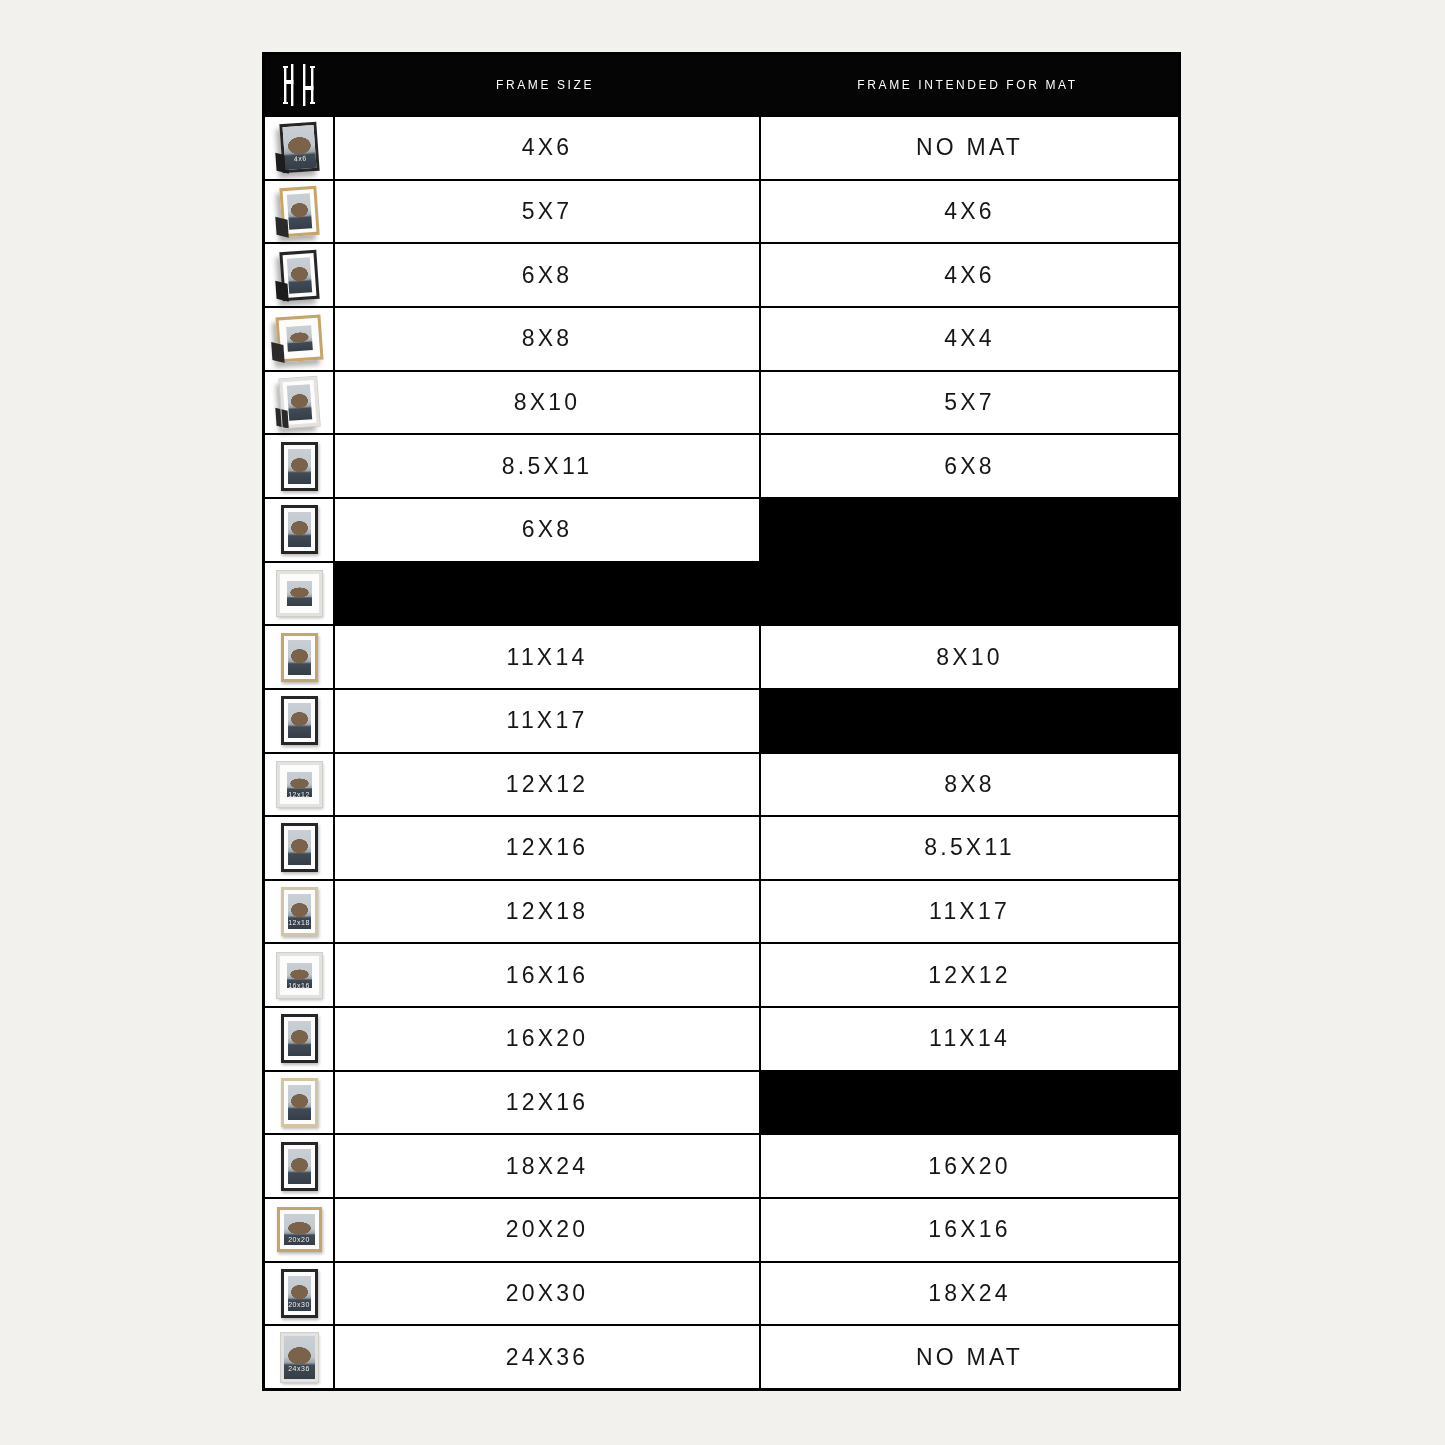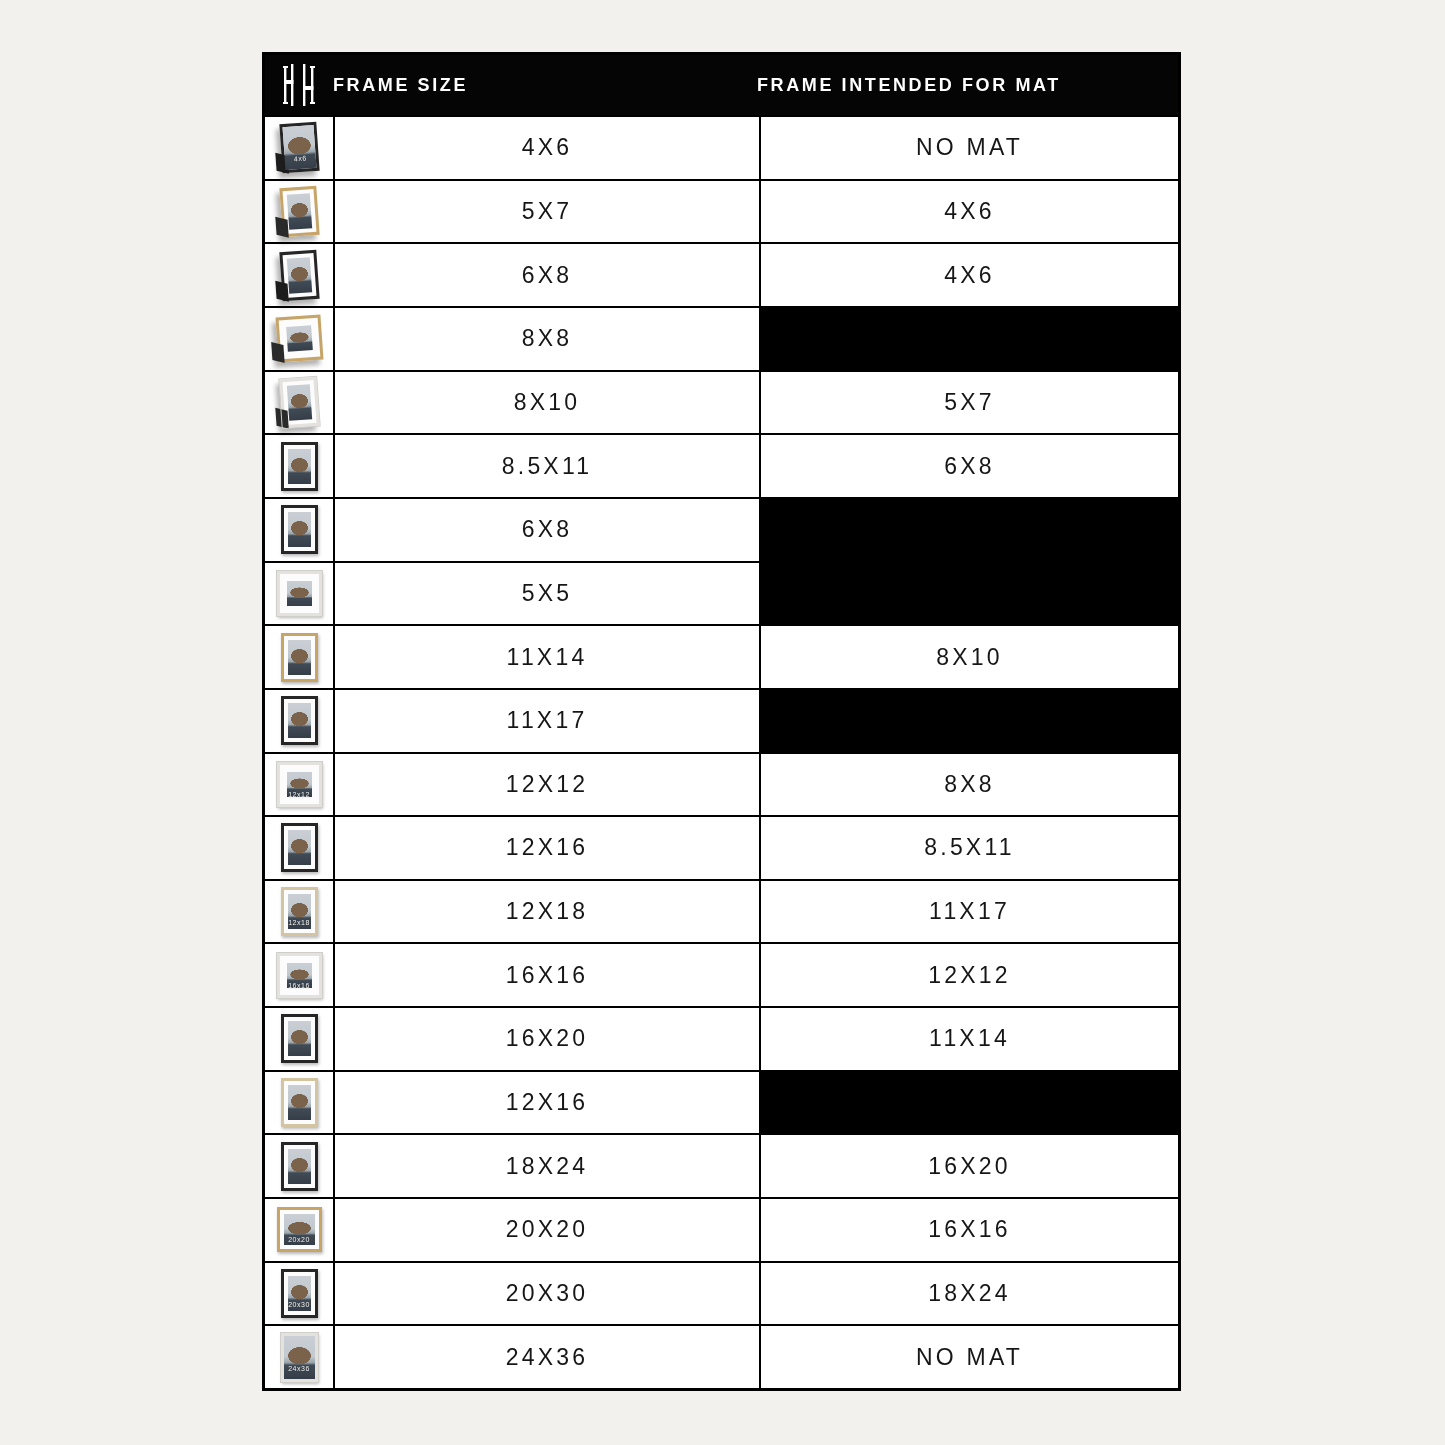--- a/index.html
+++ b/index.html
@@ -21,24 +21,24 @@
   }
   .t-header {
     background: #050505;
     display: grid;
     grid-template-columns: 68px 424px 1fr;
     align-items: center;
   }
   .logo-cell { display: flex; align-items: center; justify-content: center; }
   .hcol {
     color: #fff;
-    font-size: 18px;
+    font-size: 12px;
     letter-spacing: 2.6px;
-    text-align: left;
-    font-weight: 700;
+    text-align: center;
+    font-weight: 400;
   }
   .t-row {
     display: grid;
     grid-template-columns: 68px 424px 1fr;
     column-gap: 2px;
     background: #000;
   }
   .cell {
     background: #fff;
     display: flex;
@@ -161,20 +161,21 @@
   </div>
 
   <div class="t-row">
     <div class="cell thumb-cell">
       <div class="thumb f-gold square mat-wide tilt">
         <div class="timg"></div>
         <span class="tlabel"></span>
       </div>
     </div>
     <div class="cell size-cell">8X8</div>
+    <div class="cell mat-cell">4X4</div>
   </div>
 
   <div class="t-row">
     <div class="cell thumb-cell">
       <div class="thumb f-white portrait mat-thin tilt">
         <div class="timg"></div>
         <span class="tlabel"></span>
       </div>
     </div>
     <div class="cell size-cell">8X10</div>
@@ -202,21 +203,20 @@
     <div class="cell mat-cell">6X8</div>
   </div>
 
   <div class="t-row">
     <div class="cell thumb-cell">
       <div class="thumb f-white square mat-wide">
         <div class="timg"></div>
         <span class="tlabel"></span>
       </div>
     </div>
-    <div class="cell mat-cell">5X5</div>
   </div>
 
   <div class="t-row">
     <div class="cell thumb-cell">
       <div class="thumb f-gold portrait mat-thin">
         <div class="timg"></div>
         <span class="tlabel"></span>
       </div>
     </div>
     <div class="cell size-cell">11X14</div>

